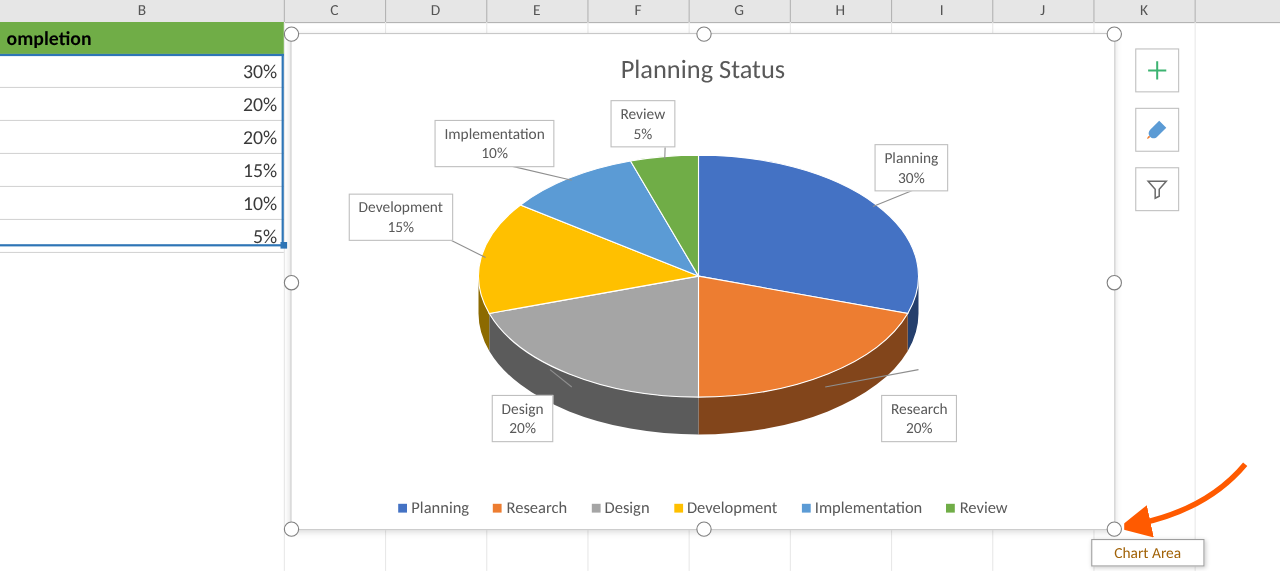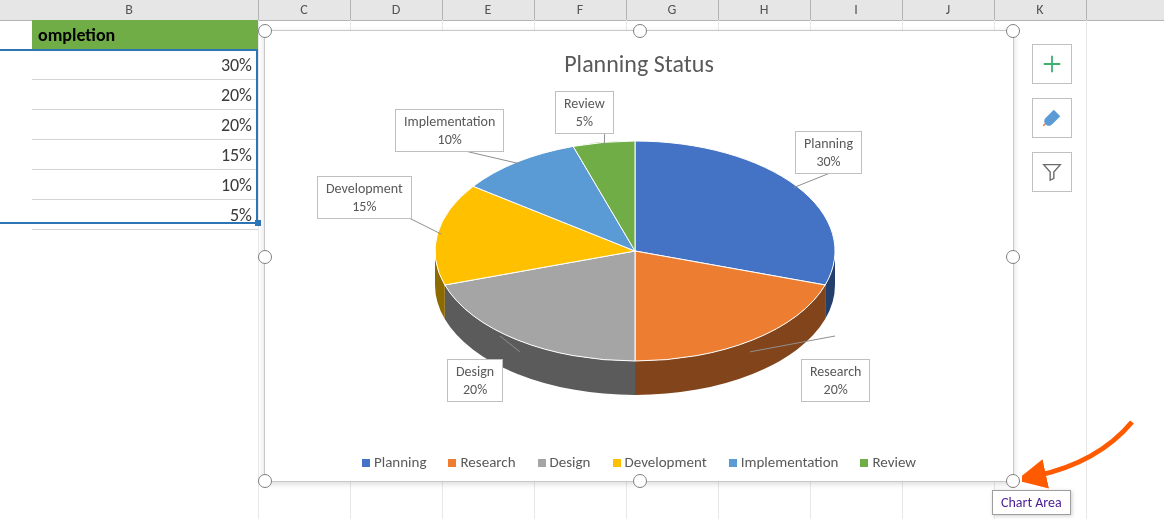--- a/index.html
+++ b/index.html
@@ -18,21 +18,21 @@
   }
   html,body{margin:0;padding:0;font-family:Calibri,Arial,sans-serif;background:#fff;color:var(--ink);}
   .viewport{position:relative;width:1164px;height:519px;overflow:hidden;background:#fff;}
   
   .col-head{position:absolute;left:0;top:0;height:20px;width:1164px;background:#e6e6e6;border-bottom:1px solid #b4b4b4;}
   .col-head div{position:absolute;top:0;height:20px;line-height:20px;text-align:center;font-size:14px;color:#555;border-right:1px solid #b4b4b4;}
   
   .grid-col{position:absolute;top:20px;bottom:0;border-right:1px solid #e8e8e8;}
   
   .table{position:absolute;left:0;top:20px;width:258px;}
-  .table .row{height:29px;border-bottom:1px solid var(--grid-line);display:flex;margin-left:32px;}
+  .table .row{height:29px;border-bottom:1px solid var(--grid-line);display:flex;}
   .table .hdr{background:var(--hdr-bg);color:#000;font-weight:700;}
   .table .cell{flex:1;padding:0 6px;display:flex;align-items:center;justify-content:flex-end;font-size:18px;}
   .table .hdr .cell{justify-content:flex-start;}
   .table .sel-border{position:absolute;pointer-events:none;left:0;top:29px;width:258px;height:175px;border:2px solid #2e75b6;border-left:0;box-sizing:border-box;}
   .table .fill-handle{position:absolute;left:255px;top:200px;width:6px;height:6px;background:#2e75b6;}
   
   .chart-obj{position:absolute;left:264px;top:30px;width:748px;height:450px;background:#fff;border:1px solid #c8c8c8;box-shadow:0 2px 6px rgba(0,0,0,.15);}
   .sel-handle{position:absolute;width:12px;height:12px;border:1px solid #7f7f7f;border-radius:50%;background:#fff;}
   .sh-tl{left:-7px;top:-7px;} .sh-tr{right:-7px;top:-7px;}
   .sh-bl{left:-7px;bottom:-7px;} .sh-br{right:-7px;bottom:-7px;}
@@ -43,21 +43,21 @@
   .pie-wrap{position:absolute;left:100px;top:70px;width:540px;height:320px;}
   .pie-wrap svg{width:100%;height:100%;}
   .data-label{position:absolute;background:#fff;border:1px solid #bfbfbf;padding:3px 8px;font-size:14px;color:#595959;text-align:center;line-height:1.25;}
   .legend{position:absolute;bottom:10px;left:0;right:0;display:flex;justify-content:center;gap:22px;font-size:15px;color:#595959;}
   .legend span.sw{display:inline-block;width:8px;height:8px;margin-right:4px;vertical-align:middle;}
   
   .ctools{position:absolute;left:1032px;top:44px;display:flex;flex-direction:column;gap:14px;}
   .ctools button{width:40px;height:40px;border:1px solid #c0c0c0;background:#fff;display:flex;align-items:center;justify-content:center;padding:0;cursor:pointer;}
   .ctools svg{width:22px;height:22px;}
   
-  .tooltip{position:absolute;left:992px;top:490px;background:#fff;border:1px solid #9e9e9e;padding:3px 8px;font-size:14px;color:#4c1d95;box-shadow:1px 1px 4px rgba(0,0,0,.2);}
+  .tooltip{position:absolute;left:992px;top:490px;background:#fff;border:1px solid #9e9e9e;padding:3px 20px;font-size:14px;color:#a16207;box-shadow:1px 1px 4px rgba(0,0,0,.2);}
   .anno-arrow{position:absolute;left:1022px;top:416px;pointer-events:none;}
 </style>
 </head>
 <body>
 <div class="viewport">
 
 <div class="col-head">
   <div style="left:0;width:258px">B</div>
   <div style="left:258px;width:92px">C</div>
   <div style="left:350px;width:92px">D</div>

